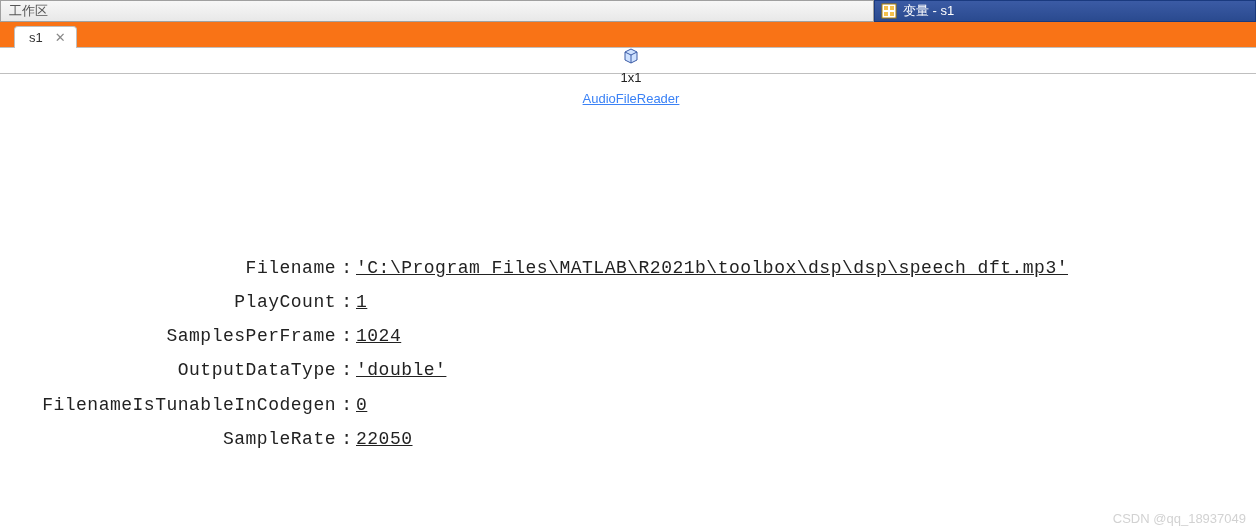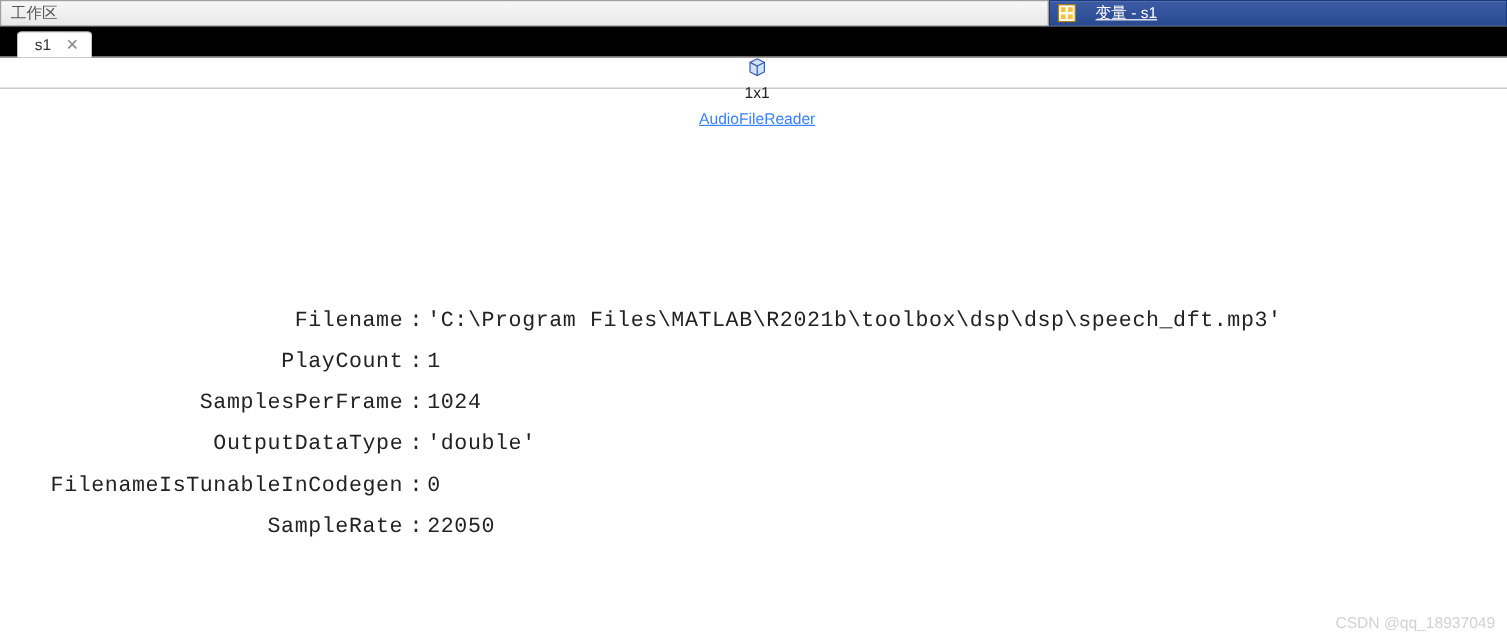--- a/index.html
+++ b/index.html
@@ -28,33 +28,32 @@
       align-items: center;
     }
     .panel-title-right {
       width: 382px;
       background: linear-gradient(#3b5ba5, #2a4a8f);
       border: 1px solid #1a3a7f;
       color: #fff;
       display: flex;
       align-items: center;
       padding: 2px 6px;
-      gap: 16px;
-      text-decoration: underline;
+      gap: 6px;
     }
     .panel-title-right .var-icon {
       width: 16px;
       height: 16px;
       display: inline-flex;
       align-items: center;
       justify-content: center;
     }
     .tabbar {
       height: 26px;
-      background: #000000;
+      background: #f97316;
       border-bottom: 1px solid #bfbfbf;
       display: flex;
       align-items: flex-end;
       padding-left: 14px;
       position: relative;
     }
     .tab {
       background: #fff;
       border: 1px solid #bfbfbf;
       border-bottom: none;
@@ -98,21 +97,21 @@
       font-family: "NSimSun", "SimSun", "Courier New", monospace;
       font-size: 18px;
       color: #222;
       white-space: pre;
       line-height: 1.9;
       letter-spacing: 0.5px;
     }
     .content .row { display: flex; }
     .content .lbl { width: 336px; text-align: right; padding-right: 4px; }
     .content .sep { width: 14px; text-align: center; }
-    .content .val { flex: 1; text-align: left; padding-left: 2px; }
+    .content .val { flex: 1; text-align: left; padding-left: 2px; text-decoration: underline; }
     .watermark {
       position: absolute;
       right: 10px;
       bottom: 1px;
       color: #d2d2d2;
       font-size: 13px;
       font-family: Arial, sans-serif;
     }
   </style>
 </head>

